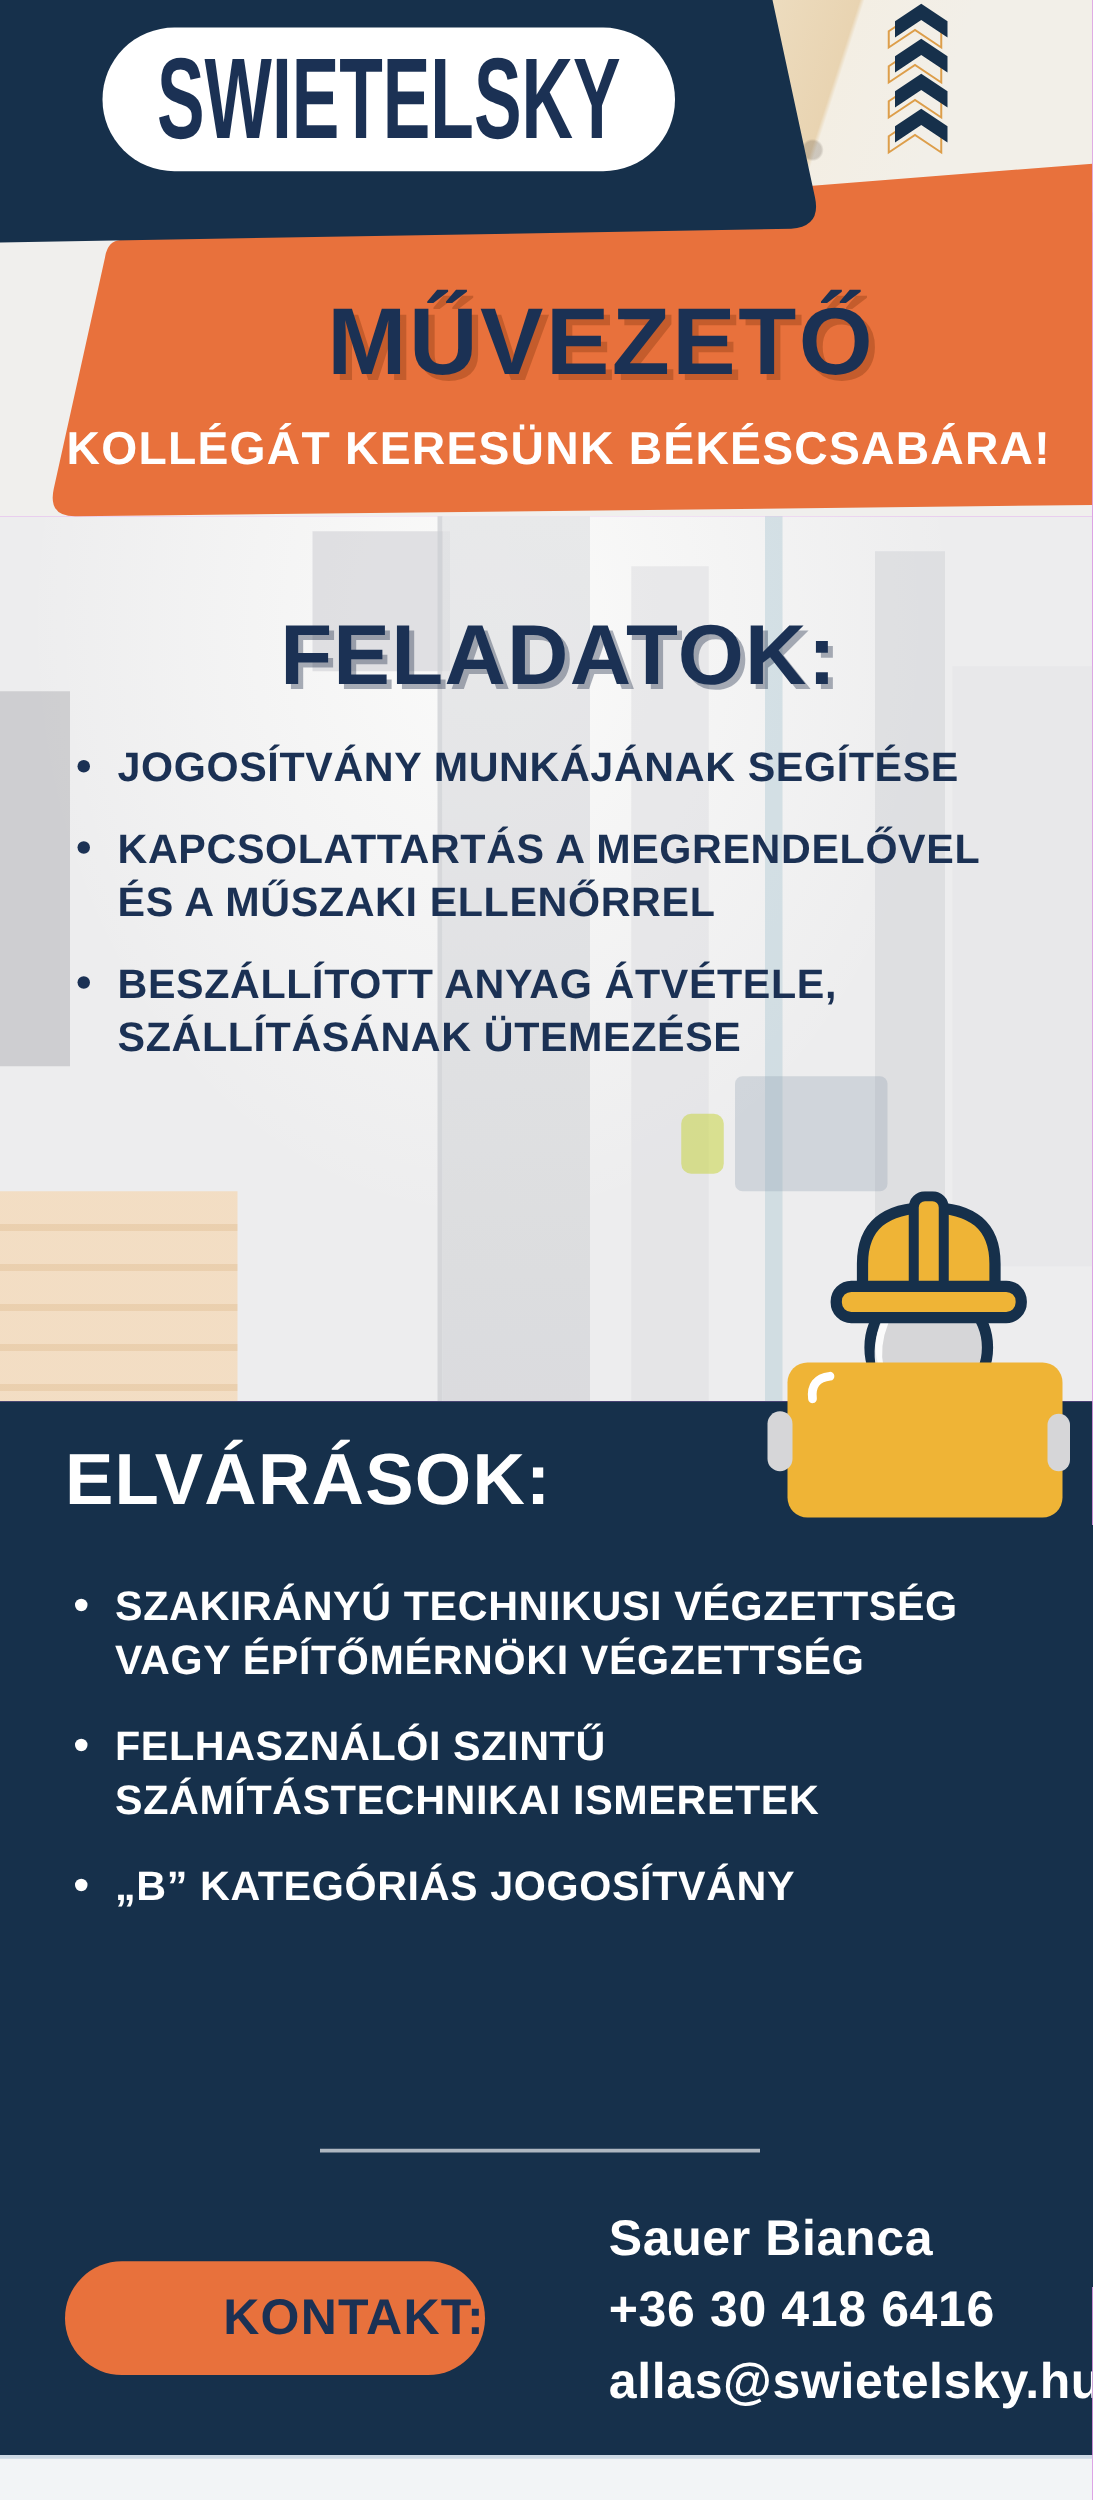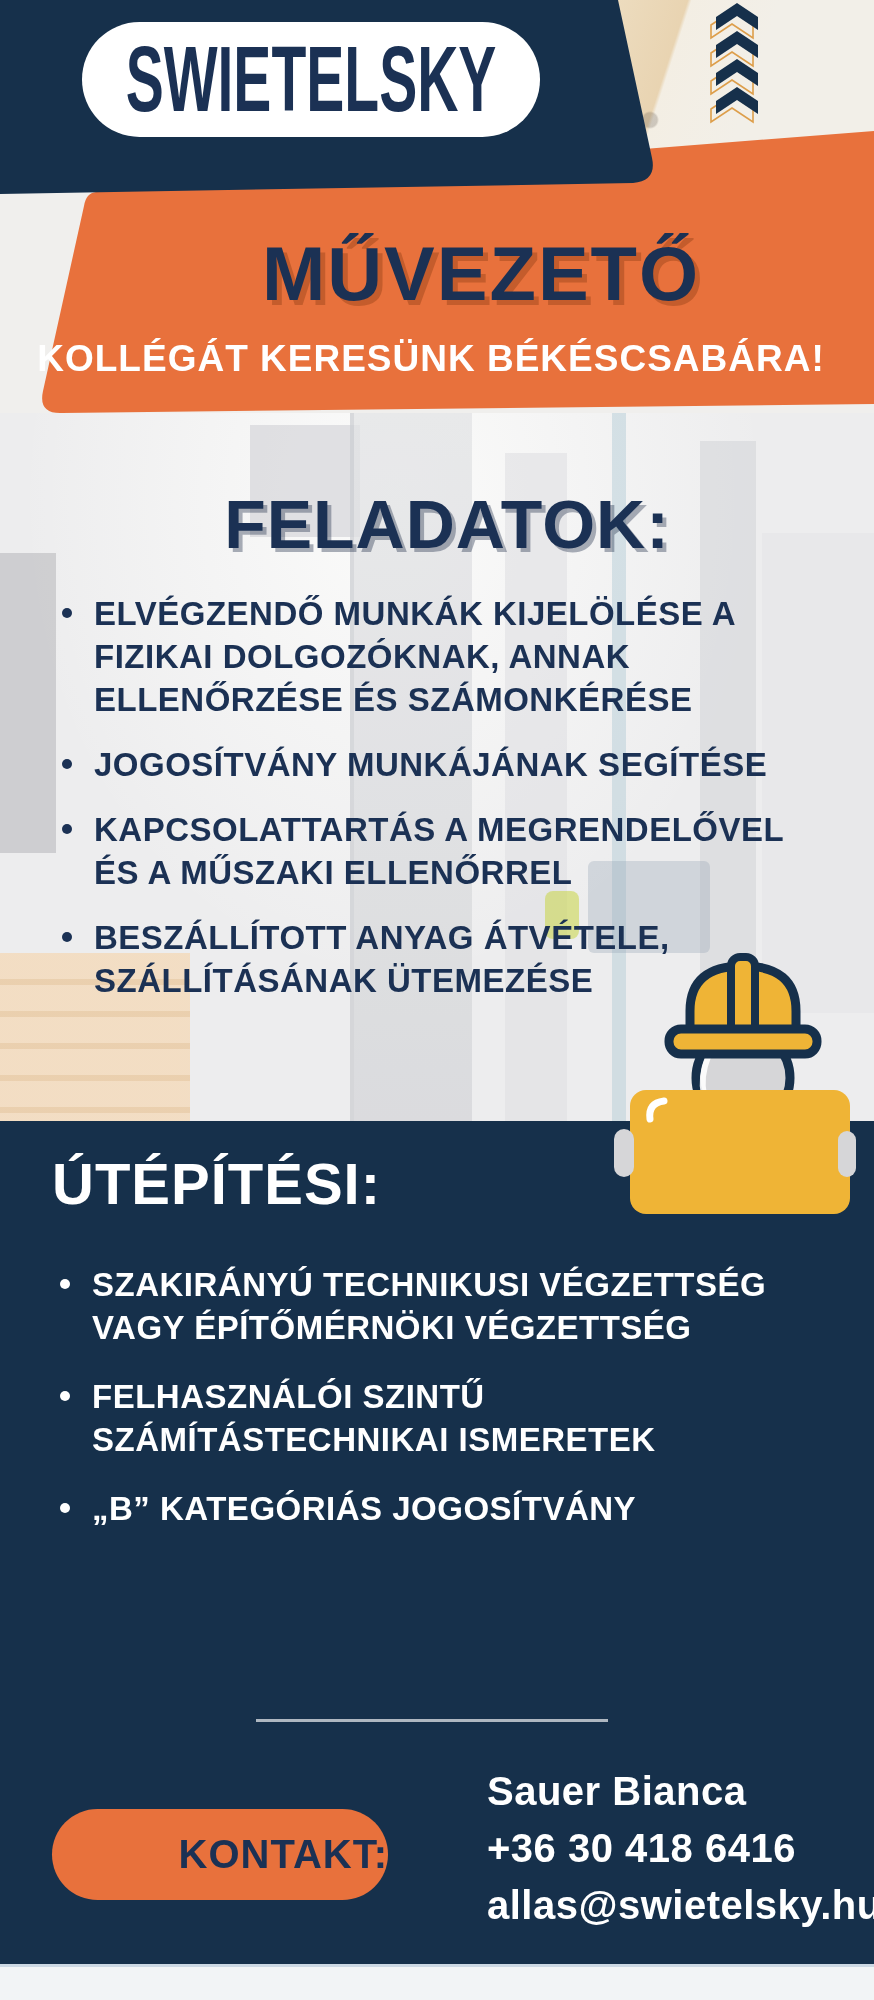--- a/index.html
+++ b/index.html
@@ -67,21 +67,21 @@
     letter-spacing:0px;display:inline-block;transform:scaleX(0.62);
     white-space:nowrap;
   }
   .job-title{
     position:absolute;left:88px;top:230px;width:786px;z-index:5;
     text-align:center;font-size:76px;font-weight:700;color:var(--text-navy);
     letter-spacing:2px;text-shadow:5px 5px 0 rgba(130,55,15,.35);
     white-space:nowrap;
   }
   .banner-subtitle{
-    position:absolute;left:4px;top:338px;width:854px;z-index:5;
+    position:absolute;left:20px;top:338px;width:854px;z-index:5;
     text-align:center;font-size:37px;font-weight:700;color:var(--white);
     letter-spacing:1px;white-space:nowrap;
   }
   
   .tasks-heading{
     position:absolute;left:10px;top:485px;width:874px;z-index:2;
     text-align:center;font-size:68px;font-weight:700;color:var(--text-navy);
     letter-spacing:1px;text-shadow:4px 4px 0 rgba(16,32,60,.35);
   }
   .task-list{position:absolute;left:62px;top:592px;width:780px;z-index:2;}
@@ -179,42 +179,36 @@
     <span class="logo-text">SWIETELSKY</span>
   </div>
 
   <div class="job-title">MŰVEZETŐ</div>
   <div class="banner-subtitle">KOLLÉGÁT KERESÜNK BÉKÉSCSABÁRA!</div>
 
   <div class="tasks-heading">FELADATOK:</div>
   <div class="task-list">
     <div class="bullet-item">
       <span class="bullet-dot"></span>
-      <span class="bullet-text">ELVÉGZENDŐ MUNKÁK KIJELÖLÉSE A
-FIZIKAI DOLGOZÓKNAK, ANNAK
-ELLENŐRZÉSE ÉS SZÁMONKÉRÉSE</span>
-    </div>
-    <div class="bullet-item">
-      <span class="bullet-dot"></span>
       <span class="bullet-text">JOGOSÍTVÁNY MUNKÁJÁNAK SEGÍTÉSE</span>
     </div>
     <div class="bullet-item">
       <span class="bullet-dot"></span>
       <span class="bullet-text">KAPCSOLATTARTÁS A MEGRENDELŐVEL
 ÉS A MŰSZAKI ELLENŐRREL</span>
     </div>
     <div class="bullet-item">
       <span class="bullet-dot"></span>
       <span class="bullet-text">BESZÁLLÍTOTT ANYAG ÁTVÉTELE,
 SZÁLLÍTÁSÁNAK ÜTEMEZÉSE</span>
     </div>
   </div>
 
   <div class="navy-section"></div>
-  <div class="req-heading">ÚTÉPÍTÉSI:</div>
+  <div class="req-heading">ELVÁRÁSOK:</div>
   <div class="req-list">
     <div class="bullet-item">
       <span class="bullet-dot"></span>
       <span class="bullet-text">SZAKIRÁNYÚ TECHNIKUSI VÉGZETTSÉG
 VAGY ÉPÍTŐMÉRNÖKI VÉGZETTSÉG</span>
     </div>
     <div class="bullet-item">
       <span class="bullet-dot"></span>
       <span class="bullet-text">FELHASZNÁLÓI SZINTŰ
 SZÁMÍTÁSTECHNIKAI ISMERETEK</span>

